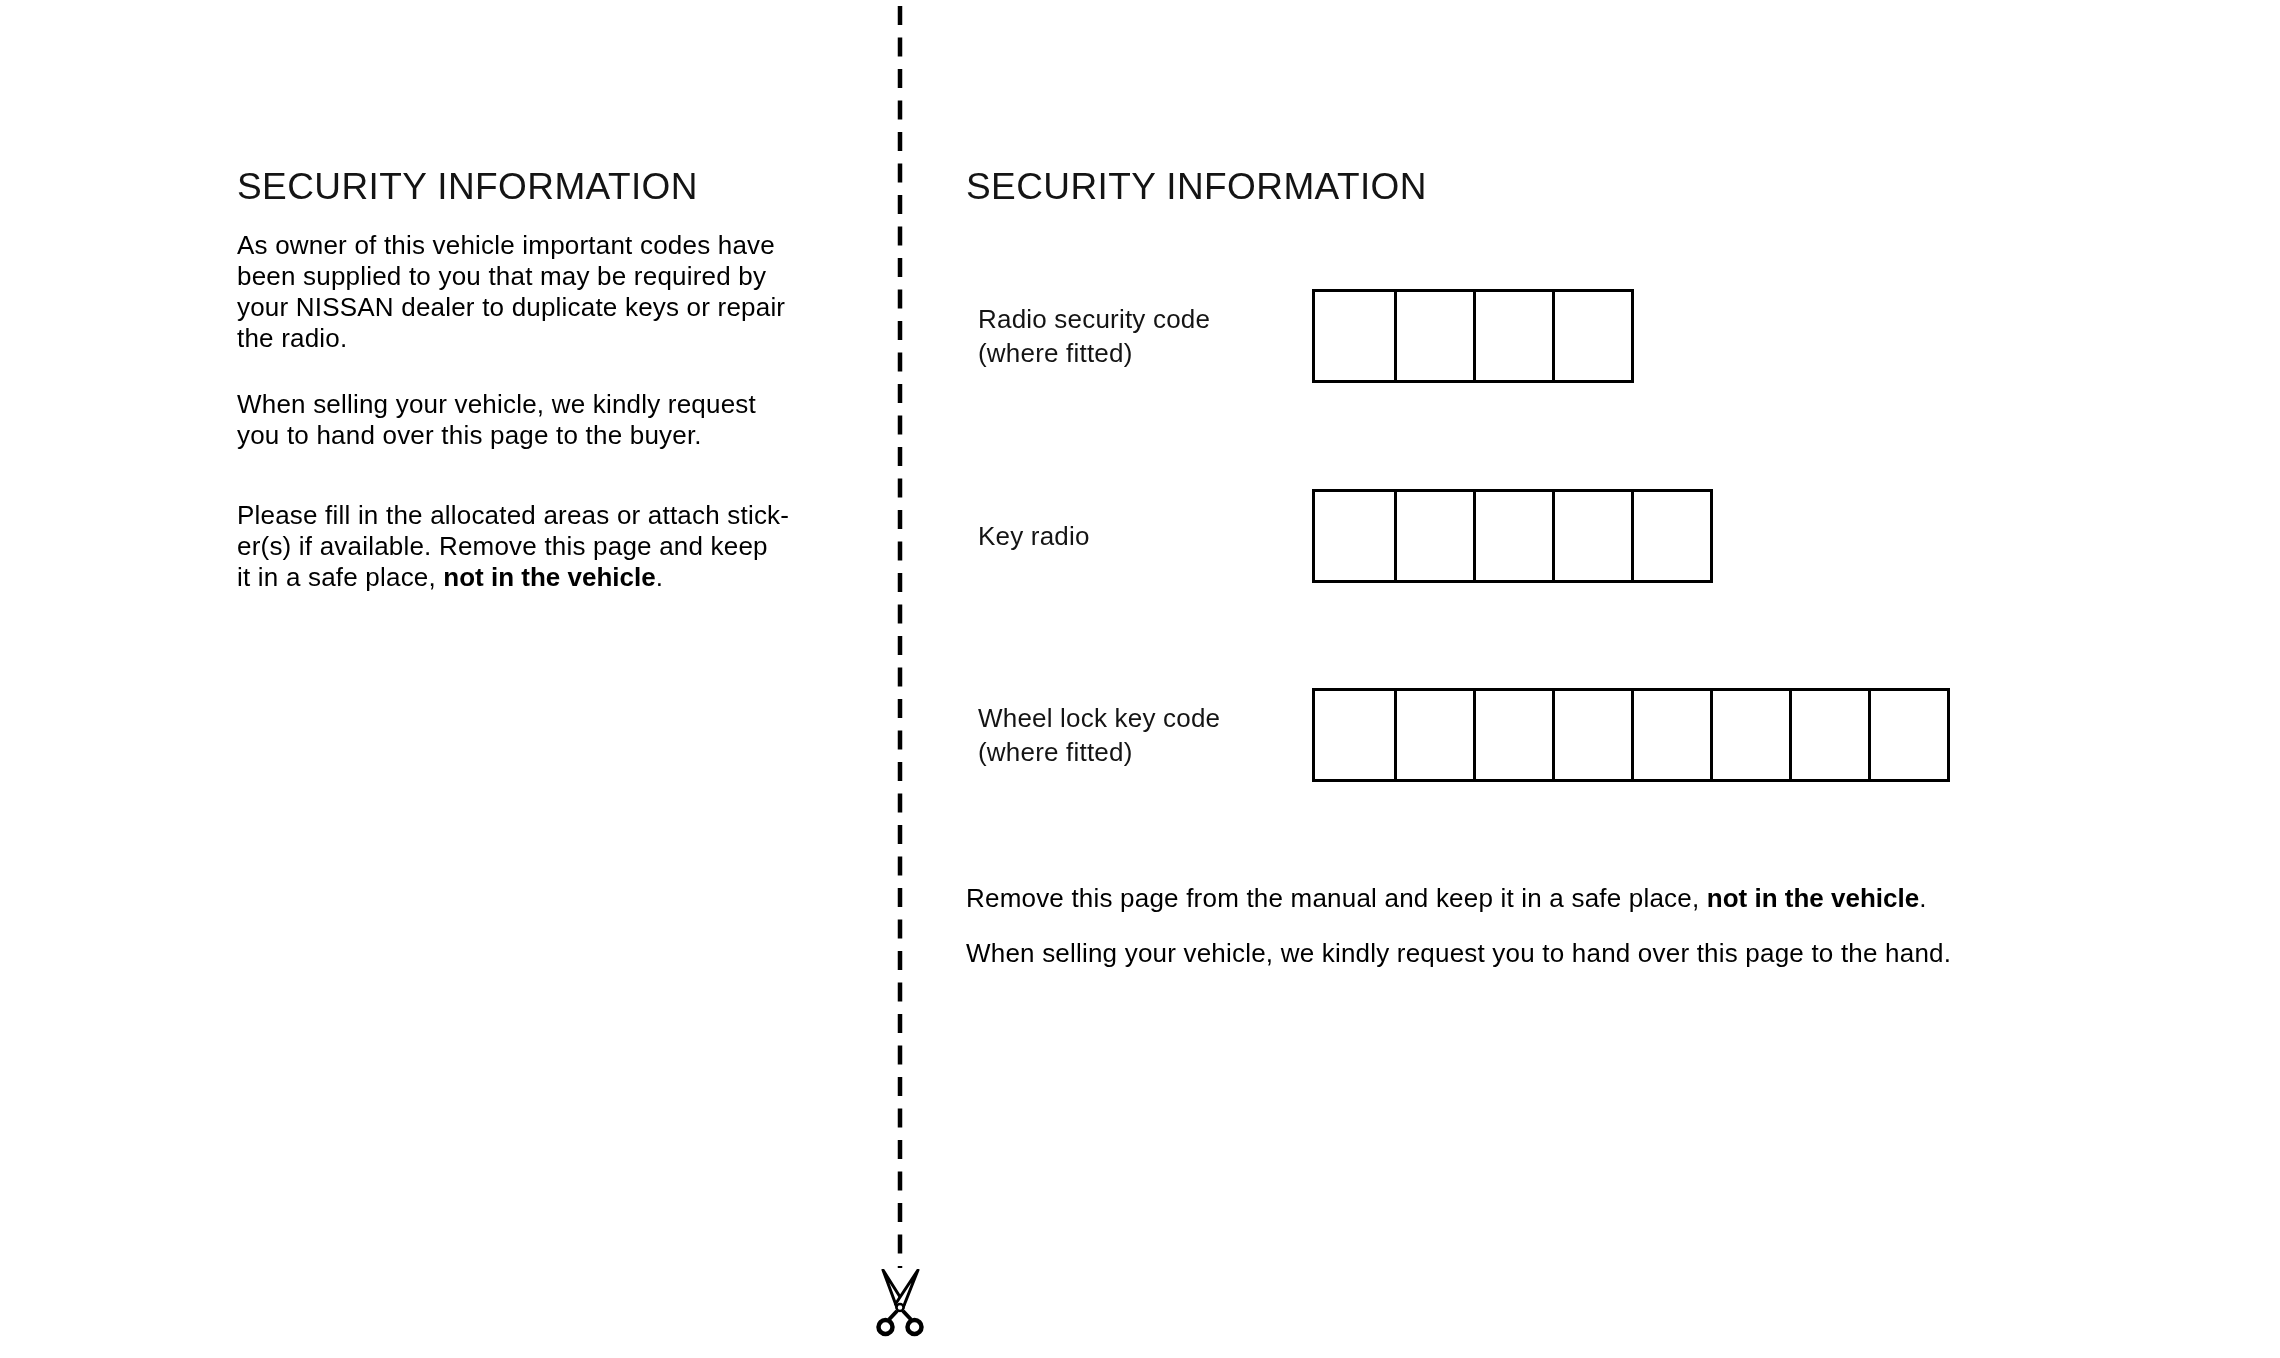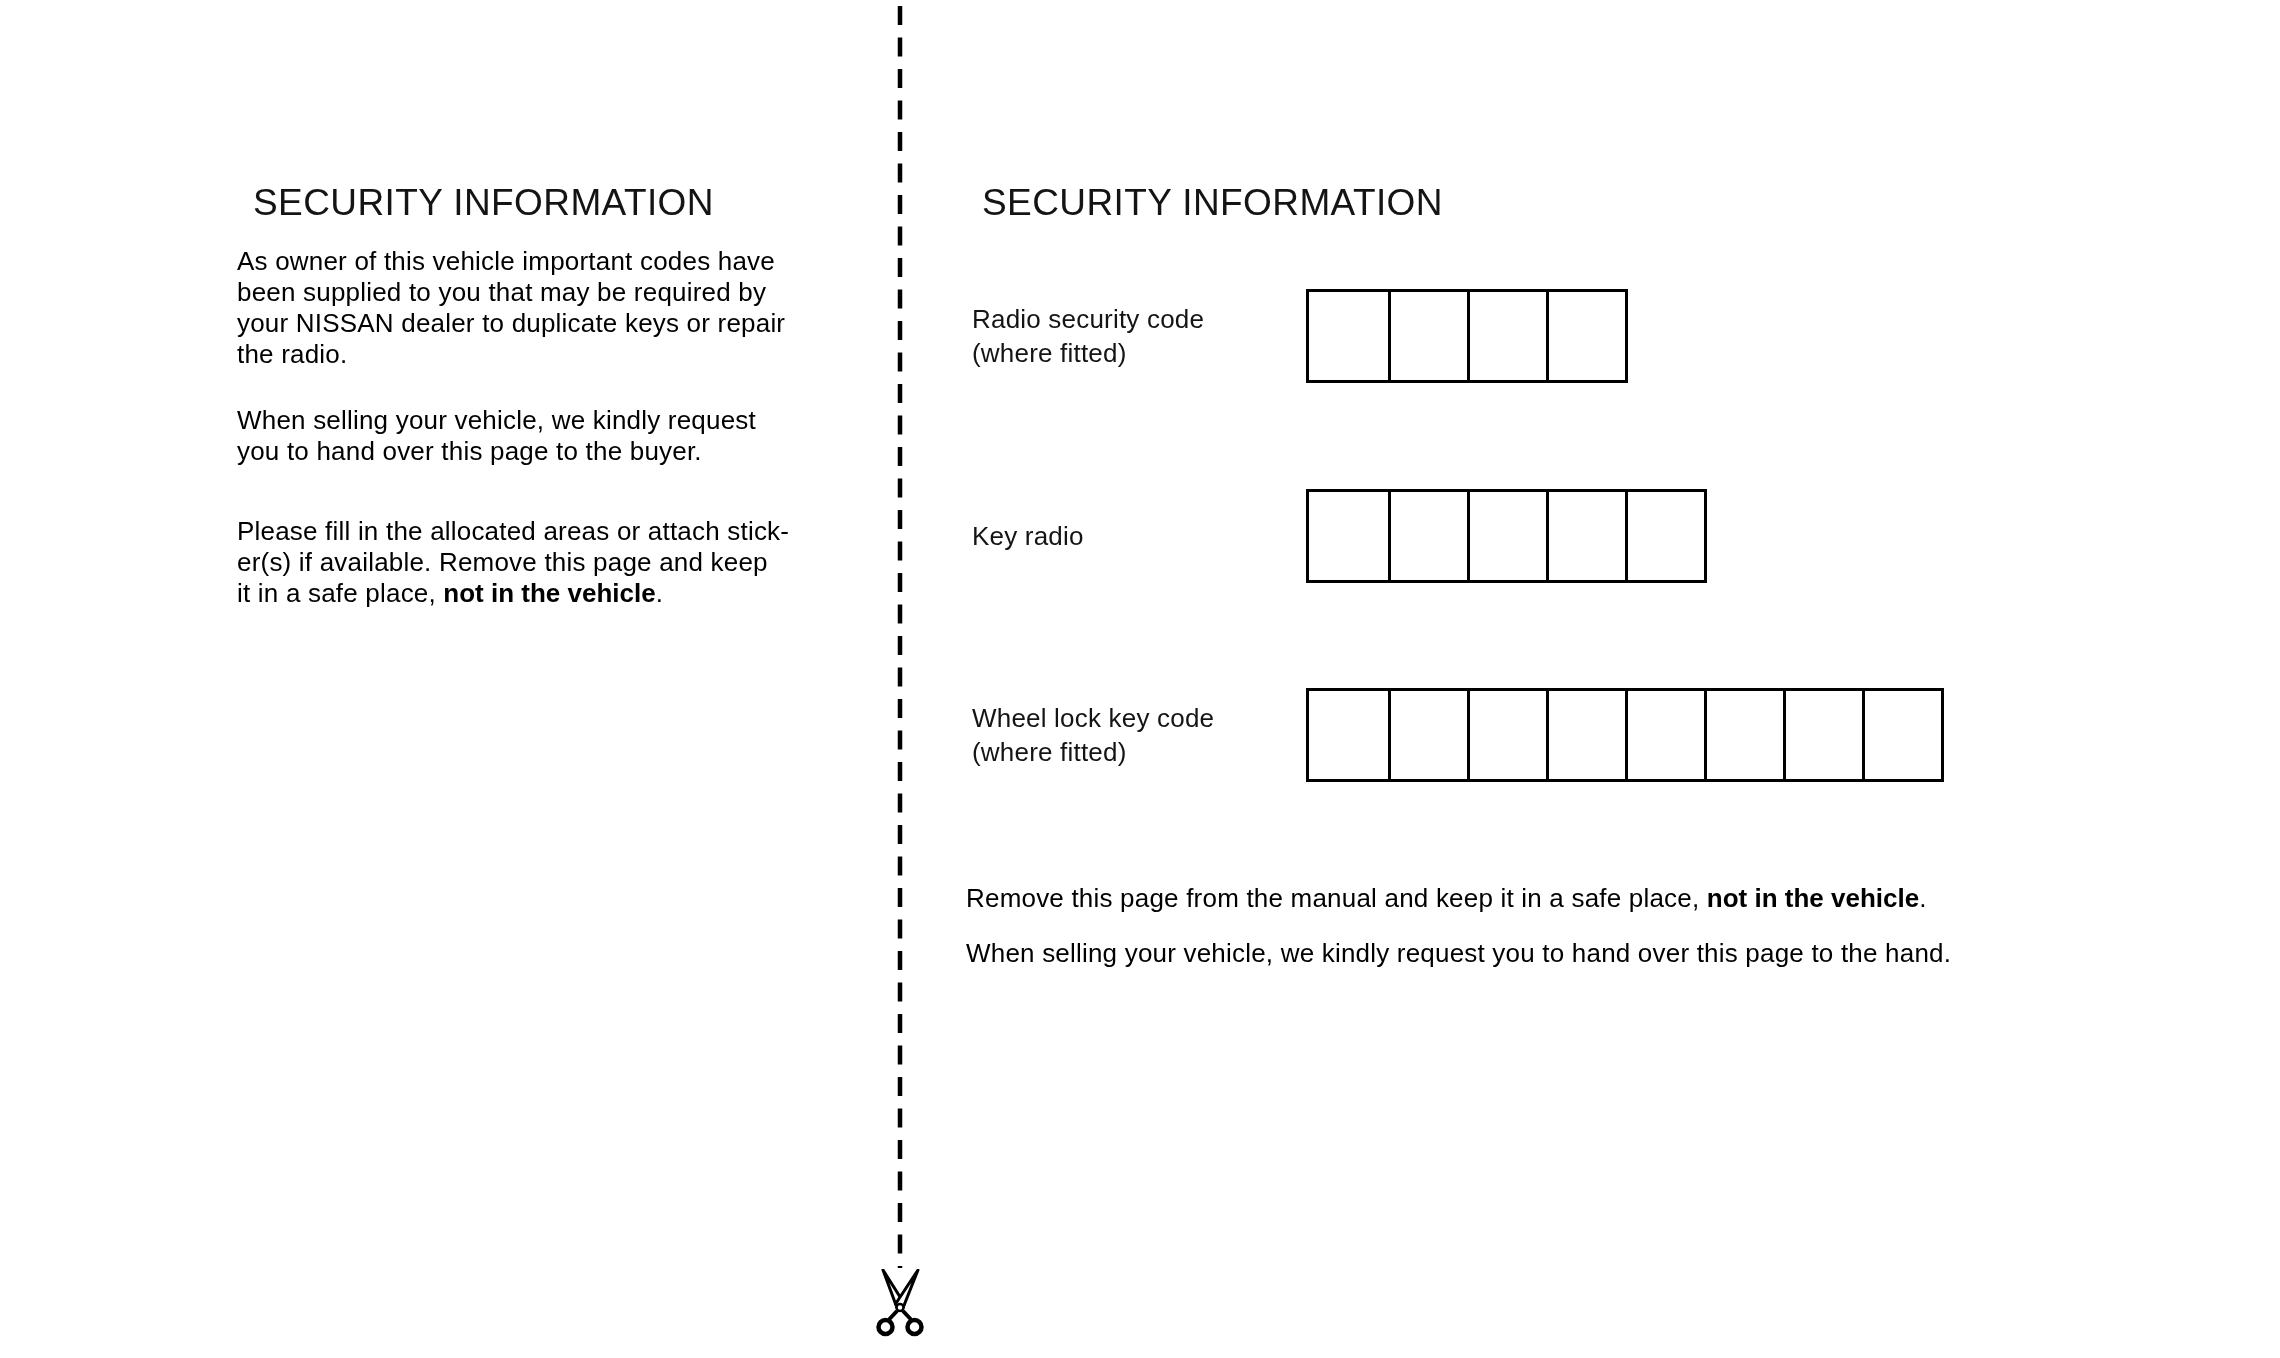--- a/index.html
+++ b/index.html
@@ -5,21 +5,21 @@
   html,body{margin:0;padding:0;background:#ffffff;}
   .page{
     position:relative;
     width:2280px;height:1358px;
     background:#ffffff;
     overflow:hidden;
     font-family:"Liberation Sans","DejaVu Sans",sans-serif;
     color:#141414;
   }
   .title{
-    margin:16px;
+    margin:0;
     font-size:37px;
     line-height:38px;
     font-weight:400;
     letter-spacing:0.4px;
     color:#141414;
     white-space:nowrap;
   }
   .bodytext{
     font-size:26px;
     line-height:31px;
@@ -30,21 +30,21 @@
   .bodytext strong{font-weight:700;letter-spacing:0;}
   
   .col-left{position:absolute;left:237px;top:168px;width:640px;}
   .col-left p{margin:0;}
   .para-0{margin-top:24px !important;}
   .para-1{margin-top:49px !important;}
   .para-2{margin-top:35px !important;}
   
   .right-title{position:absolute;left:966px;top:168px;}
   .code-rows{position:absolute;left:966px;top:0;width:1120px;height:100%;}
-  .code-row{position:absolute;left:6px;height:94px;display:flex;align-items:center;justify-content:flex-end;}
+  .code-row{position:absolute;left:12px;height:94px;display:flex;align-items:center;justify-content:flex-end;}
   .code-row-0{top:289px;}
   .code-row-1{top:489px;}
   .code-row-2{top:688px;}
   .row-label{width:334px;font-size:26px;line-height:34px;letter-spacing:0.2px;color:#141414;}
   .boxes{display:flex;height:94px;box-sizing:border-box;border:3px solid #000;background:#fff;}
   .box{width:79px;box-sizing:border-box;border-left:3px solid #000;}
   .box:first-child{border-left:none;}
   .notes{position:absolute;left:966px;top:883px;width:1160px;}
   .notes p{margin:0 0 24px 0;}
   

